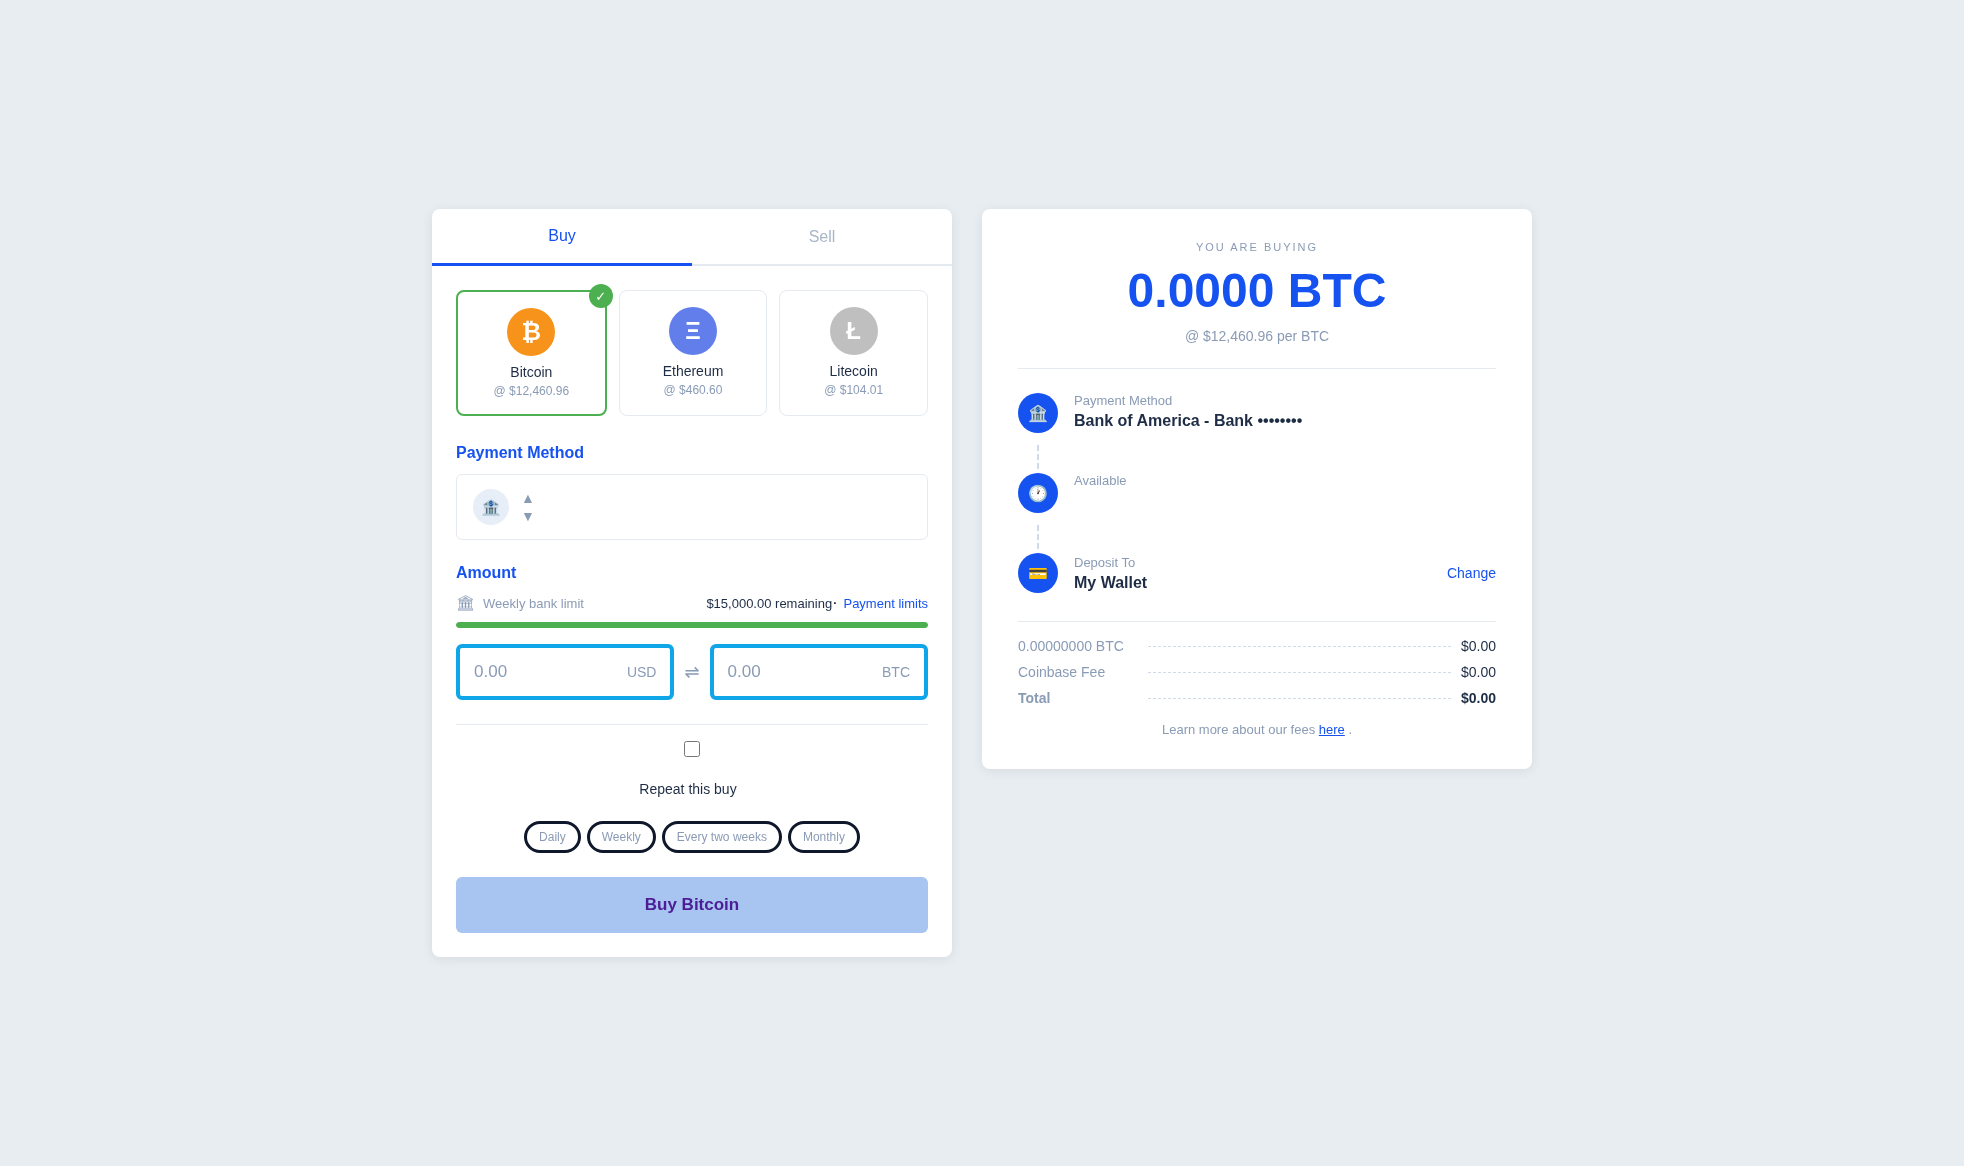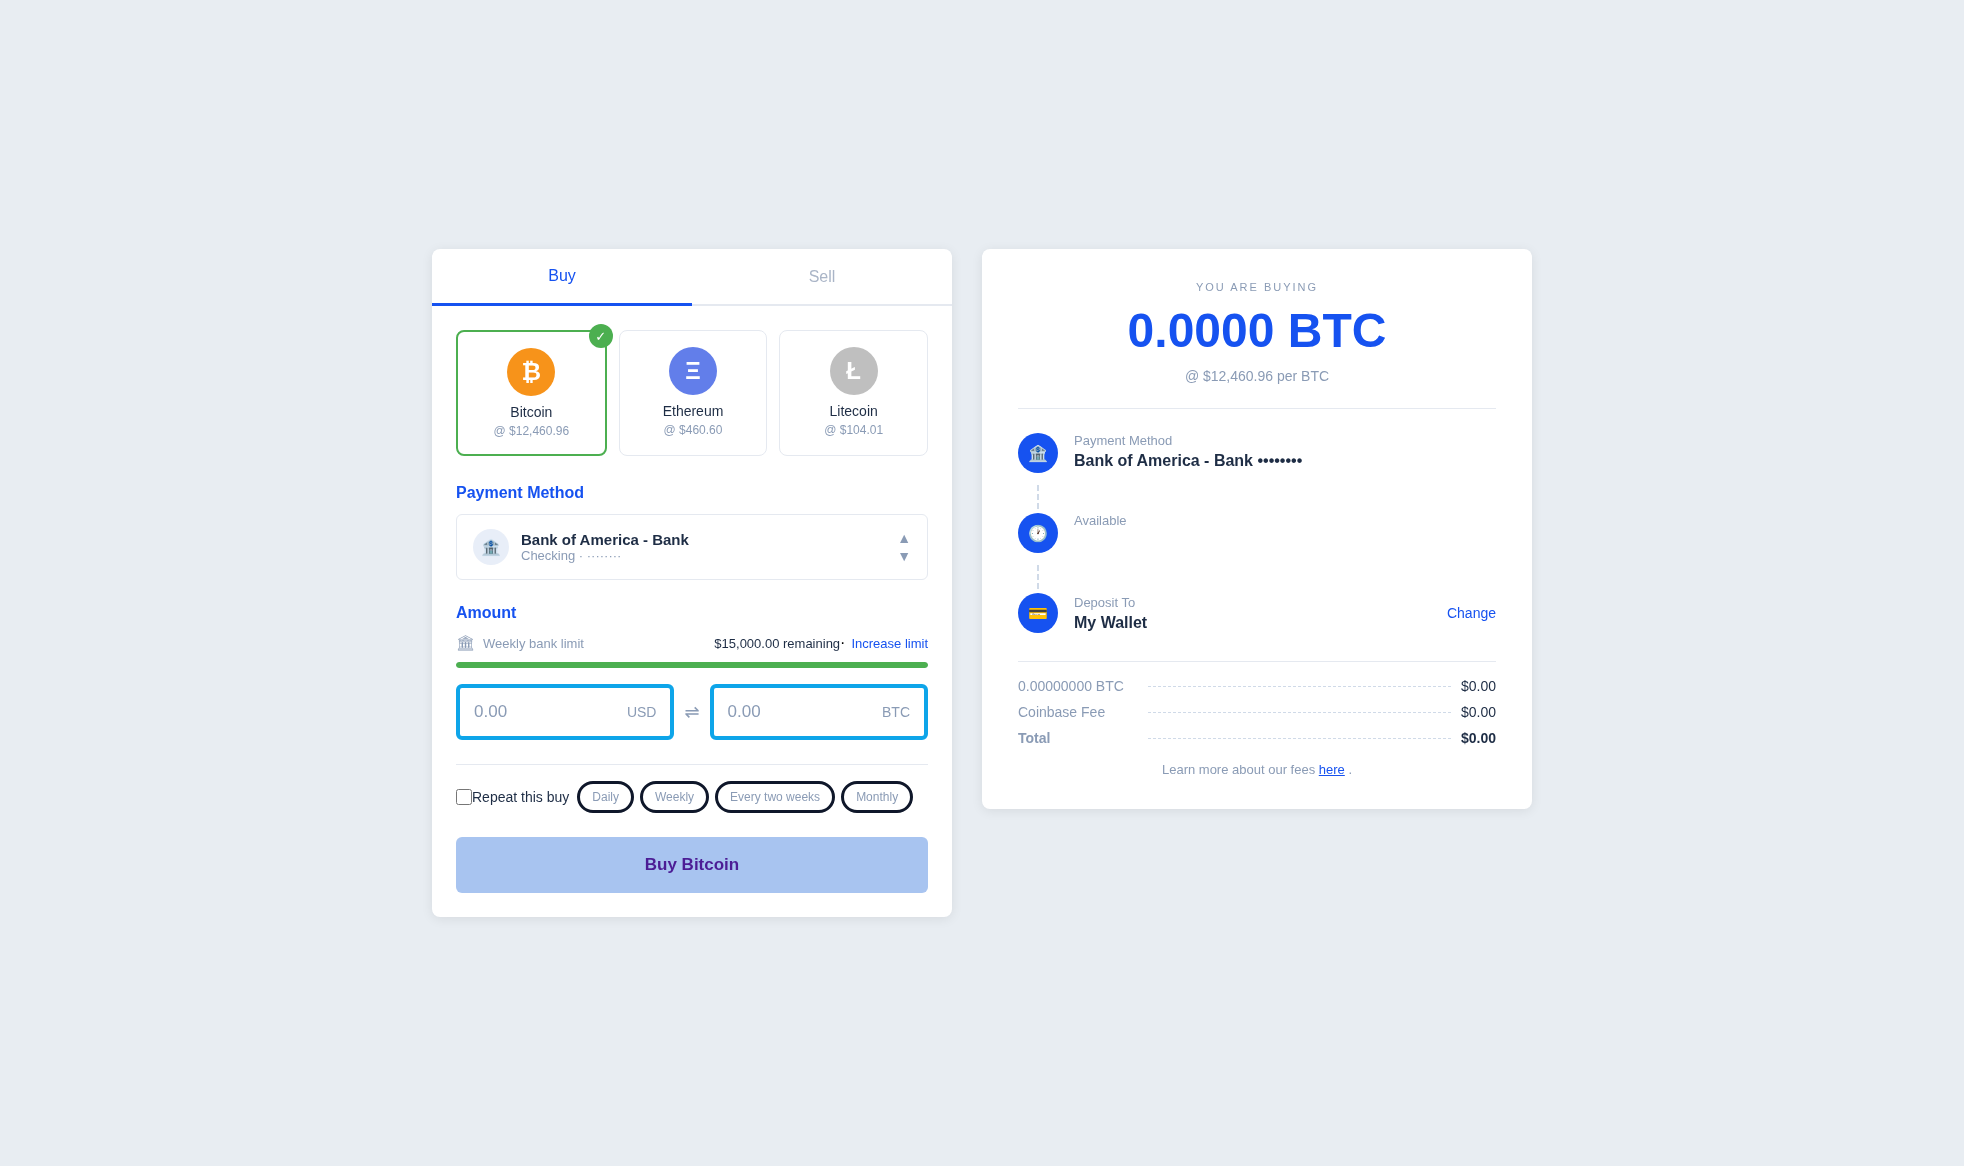--- a/index.html
+++ b/index.html
@@ -227,22 +227,23 @@
     }
     
     .divider {
       height: 1px;
       background: #e5e9f0;
       margin-bottom: 16px;
     }
     .repeat-row {
       display: flex;
       align-items: center;
-      gap: 0;
+      gap: 24px;
       margin-bottom: 24px;
+      flex-direction: column;
     }
     .checkbox {
       width: 16px;
       height: 16px;
       border: 1px solid #8a9bb5;
       border-radius: 3px;
       cursor: pointer;
       flex-shrink: 0;
     }
     .repeat-label {
@@ -456,38 +457,34 @@
           <div class="crypto-price">@ $104.01</div>
         </div>
       </div>
 
       
       <div class="section-title">Payment Method</div>
       <div class="payment-select">
         <div class="bank-icon-wrap">
           <span class="bank-icon">🏦</span>
         </div>
-        <div class="bank-info">
-          <div class="bank-name">Bank of America - Bank</div>
-          <div class="bank-sub">Checking · ········</div>
-        </div>
         <div class="chevron">
           <span>▲</span>
           <span>▼</span>
         </div>
       </div>
 
       
       <div class="section-title">Amount</div>
       <div class="limit-row">
         <span class="limit-icon">🏛</span>
         <span class="limit-text">Weekly bank limit</span>
         <span class="limit-remaining">$15,000.00 remaining</span>
         <span> · </span>
-        <a class="increase-link" href="#">Increase limit</a>
+        <a class="increase-link" href="#">Payment limits</a>
       </div>
       <div class="progress-bar">
         <div class="progress-fill"></div>
       </div>
 
       <div class="amount-inputs">
         <div class="amount-field">
           <span class="amount-value">0.00</span>
           <span class="amount-currency">USD</span>
         </div>

